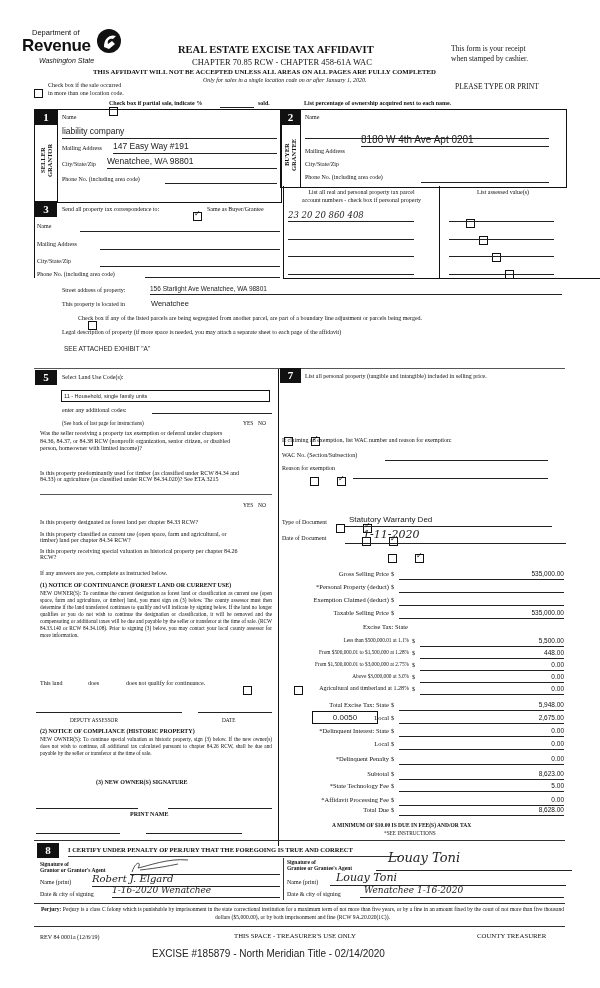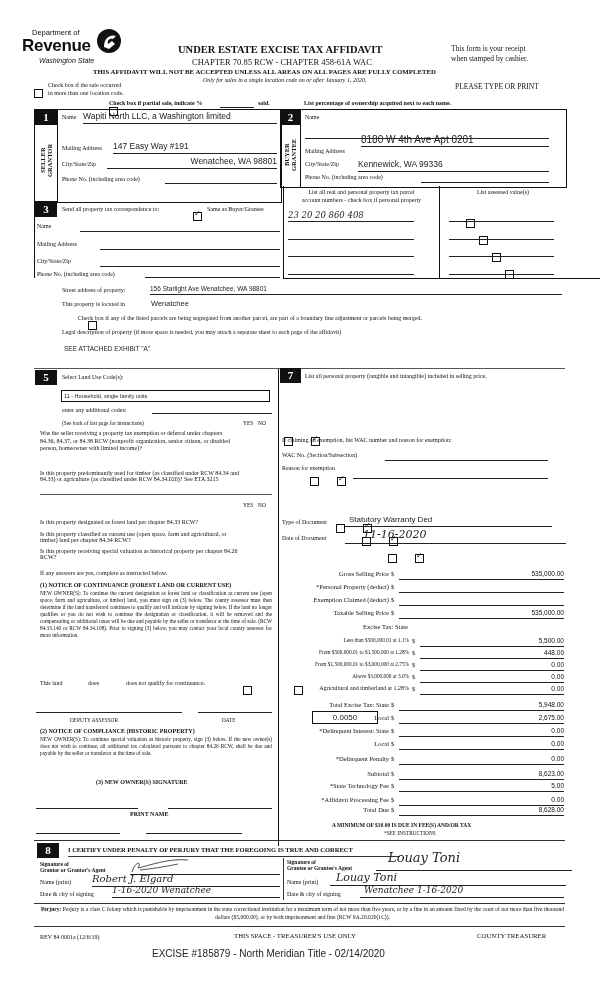--- a/index.html
+++ b/index.html
@@ -33,21 +33,21 @@
 <div class="abs" style="left:22px;top:28px;width:110px;height:42px;">
   <div class="abs sans" style="left:10px;top:0;font-size:7.5px;">Department of</div>
   <div class="abs sans b" style="left:0;top:8px;font-size:17px;letter-spacing:-0.3px;">Revenue</div>
   <div class="abs sans" style="left:17px;top:29px;font-size:7px;font-style:italic;">Washington State</div>
   <svg class="abs" style="left:74px;top:0;" width="26" height="26" viewBox="0 0 26 26">
     <circle cx="13" cy="13" r="12" fill="#111"></circle>
     <path d="M8 19 C8 10 14 6 20 8 L17 11 C13 10 11 13 12 16 L16 13 L19 16 L13 21 Z" fill="#fff"></path>
   </svg>
 </div>
 
-<div class="abs serif b" style="left:178px;top:44px;font-size:10.5px;">UNDER ESTATE EXCISE TAX AFFIDAVIT</div>
+<div class="abs serif b" style="left:178px;top:44px;font-size:10.5px;">REAL ESTATE EXCISE TAX AFFIDAVIT</div>
 <div class="abs serif" style="left:192px;top:57px;font-size:8.5px;">CHAPTER 70.85 RCW - CHAPTER 458-61A WAC</div>
 <div class="abs serif b" style="left:93px;top:68px;font-size:6.8px;">THIS AFFIDAVIT WILL NOT BE ACCEPTED UNLESS ALL AREAS ON ALL PAGES ARE FULLY COMPLETED</div>
 <div class="abs serif" style="left:203px;top:77px;font-size:6px;font-style:italic;">Only for sales in a single location code on or after January 1, 2020.</div>
 <div class="abs serif" style="left:451px;top:44px;font-size:7.5px;">This form is your receipt</div>
 <div class="abs serif" style="left:451px;top:54px;font-size:7.5px;">when stamped by cashier.</div>
 <div class="abs serif" style="left:455px;top:82px;font-size:7.5px;">PLEASE TYPE OR PRINT</div>
 
 <span class="abs chk" style="left:34px;top:83px;"></span>
 <div class="abs serif t6" style="left:48px;top:82px;">Check box if the sale occurred</div>
 <div class="abs serif t6" style="left:48px;top:90px;">in more than one location code.</div>
@@ -57,40 +57,39 @@
 <div class="abs line" style="left:220px;top:107px;width:34px;"></div>
 <div class="abs serif t6 b" style="left:258px;top:100px;">sold.</div>
 <div class="abs serif t6 b" style="left:304px;top:100px;">List percentage of ownership acquired next to each name.</div>
 
 
 <div class="abs" style="left:34px;top:109px;width:246px;height:92px;border:1px solid #111;">
   <div class="abs secnum" style="left:0;top:0;width:22px;height:15px;line-height:15px;">1</div>
   <div class="abs vlabel serif" style="left:4px;top:30px;height:40px;width:16px;"><span>SELLER</span><br><span>GRANTOR</span></div>
   <div class="abs" style="left:22px;top:0;width:1px;height:92px;background:#111;"></div>
   <div class="abs serif t6" style="left:27px;top:4px;">Name</div>
-  <div class="abs fill line" style="left:48px;top:1px;width:194px;font-size:8.5px;height:12px;">Wapiti North LLC, a Washington limited</div>
+  <div class="abs fill line" style="left:27px;top:16px;width:215px;font-size:8.5px;height:12px;">liability company</div>
   <div class="abs serif t6" style="left:27px;top:35px;">Mailing Address</div>
   <div class="abs fill line" style="left:78px;top:31px;width:164px;font-size:8.5px;height:12px;">147 Easy Way #191</div>
   <div class="abs serif t6" style="left:27px;top:51px;">City/State/Zip</div>
-  <div class="abs fill line" style="left:72px;top:46px;width:170px;font-size:8.5px;height:12px;text-align:right;">Wenatchee, WA  98801</div>
+  <div class="abs fill line" style="left:72px;top:46px;width:170px;font-size:8.5px;height:12px;">Wenatchee, WA  98801</div>
   <div class="abs serif t6" style="left:27px;top:66px;">Phone No. (including area code)</div>
   <div class="abs fill line" style="left:130px;top:63px;width:112px;font-size:8px;height:10px;"></div>
 </div>
 
 
 <div class="abs" style="left:280px;top:109px;width:285px;height:77px;border:1px solid #111;">
   <div class="abs secnum" style="left:0;top:0;width:19px;height:15px;line-height:15px;">2</div>
   <div class="abs vlabel serif" style="left:2px;top:25px;height:40px;width:16px;"><span>BUYER</span><br><span>GRANTEE</span></div>
   <div class="abs" style="left:19px;top:0;width:1px;height:77px;background:#111;"></div>
   <div class="abs serif t6" style="left:24px;top:4px;">Name</div>
   <div class="abs line" style="left:24px;top:28px;width:244px;"></div>
   <div class="abs serif t6" style="left:24px;top:38px;">Mailing Address</div>
   <div class="abs fill line" style="left:80px;top:24px;width:188px;font-size:10px;height:12px;">8180 W 4th Ave Apt 0201</div>
   <div class="abs serif t6" style="left:24px;top:51px;">City/State/Zip</div>
-  <div class="abs fill line" style="left:77px;top:49px;width:191px;font-size:8.5px;height:12px;">Kennewick, WA  99336</div>
   <div class="abs serif t6" style="left:24px;top:64px;">Phone No. (including area code)</div>
   <div class="abs fill line" style="left:140px;top:62px;width:128px;font-size:8px;height:10px;"></div>
 </div>
 
 
 <div class="abs" style="left:34px;top:201px;width:246px;height:77px;border-left:1px solid #111;">
   <div class="abs secnum" style="left:0;top:0;width:22px;height:16px;line-height:16px;">3</div>
   <div class="abs serif t6" style="left:27px;top:5px;">Send all property tax correspondence to:</div>
   <span class="abs chk on" style="left:158px;top:5px;"></span>
   <div class="abs serif t6" style="left:172px;top:5px;">Same as Buyer/Grantee</div>
@@ -203,21 +202,21 @@
 <div class="abs serif t6" style="left:305px;top:373px;">List all personal property (tangible and intangible) included in selling price.</div>
 <div class="abs serif t6" style="left:282px;top:437px;">If claiming an exemption, list WAC number and reason for exemption:</div>
 <div class="abs serif t6" style="left:282px;top:452px;">WAC No. (Section/Subsection)</div>
 <div class="abs line" style="left:385px;top:459px;width:163px;height:1px;"></div>
 <div class="abs serif t6" style="left:282px;top:465px;">Reason for exemption</div>
 <div class="abs line" style="left:353px;top:477px;width:195px;height:1px;"></div>
 
 <div class="abs serif t6" style="left:282px;top:519px;">Type of Document</div>
 <div class="abs fill line" style="left:345px;top:515px;width:203px;font-size:8px;height:11px;padding-left:4px;">Statutory Warranty Ded</div>
 <div class="abs serif t6" style="left:282px;top:535px;">Date of Document</div>
-<div class="abs hand line" style="left:345px;top:528px;width:203px;font-size:11px;height:15px;padding-left:18px;">11-16-2020</div>
+<div class="abs hand line" style="left:345px;top:528px;width:203px;font-size:11px;height:15px;padding-left:18px;">1-11-2020</div>
 
 
 <div class="money-row" style="top:570px;">
   <span class="lbl">Gross Selling Price</span>
   <span class="dol">$</span>
   <span class="val">535,000.00</span>
 </div>
 <div class="money-row" style="top:583px;">
   <span class="lbl">*Personal Property (deduct)</span>
   <span class="dol">$</span>

